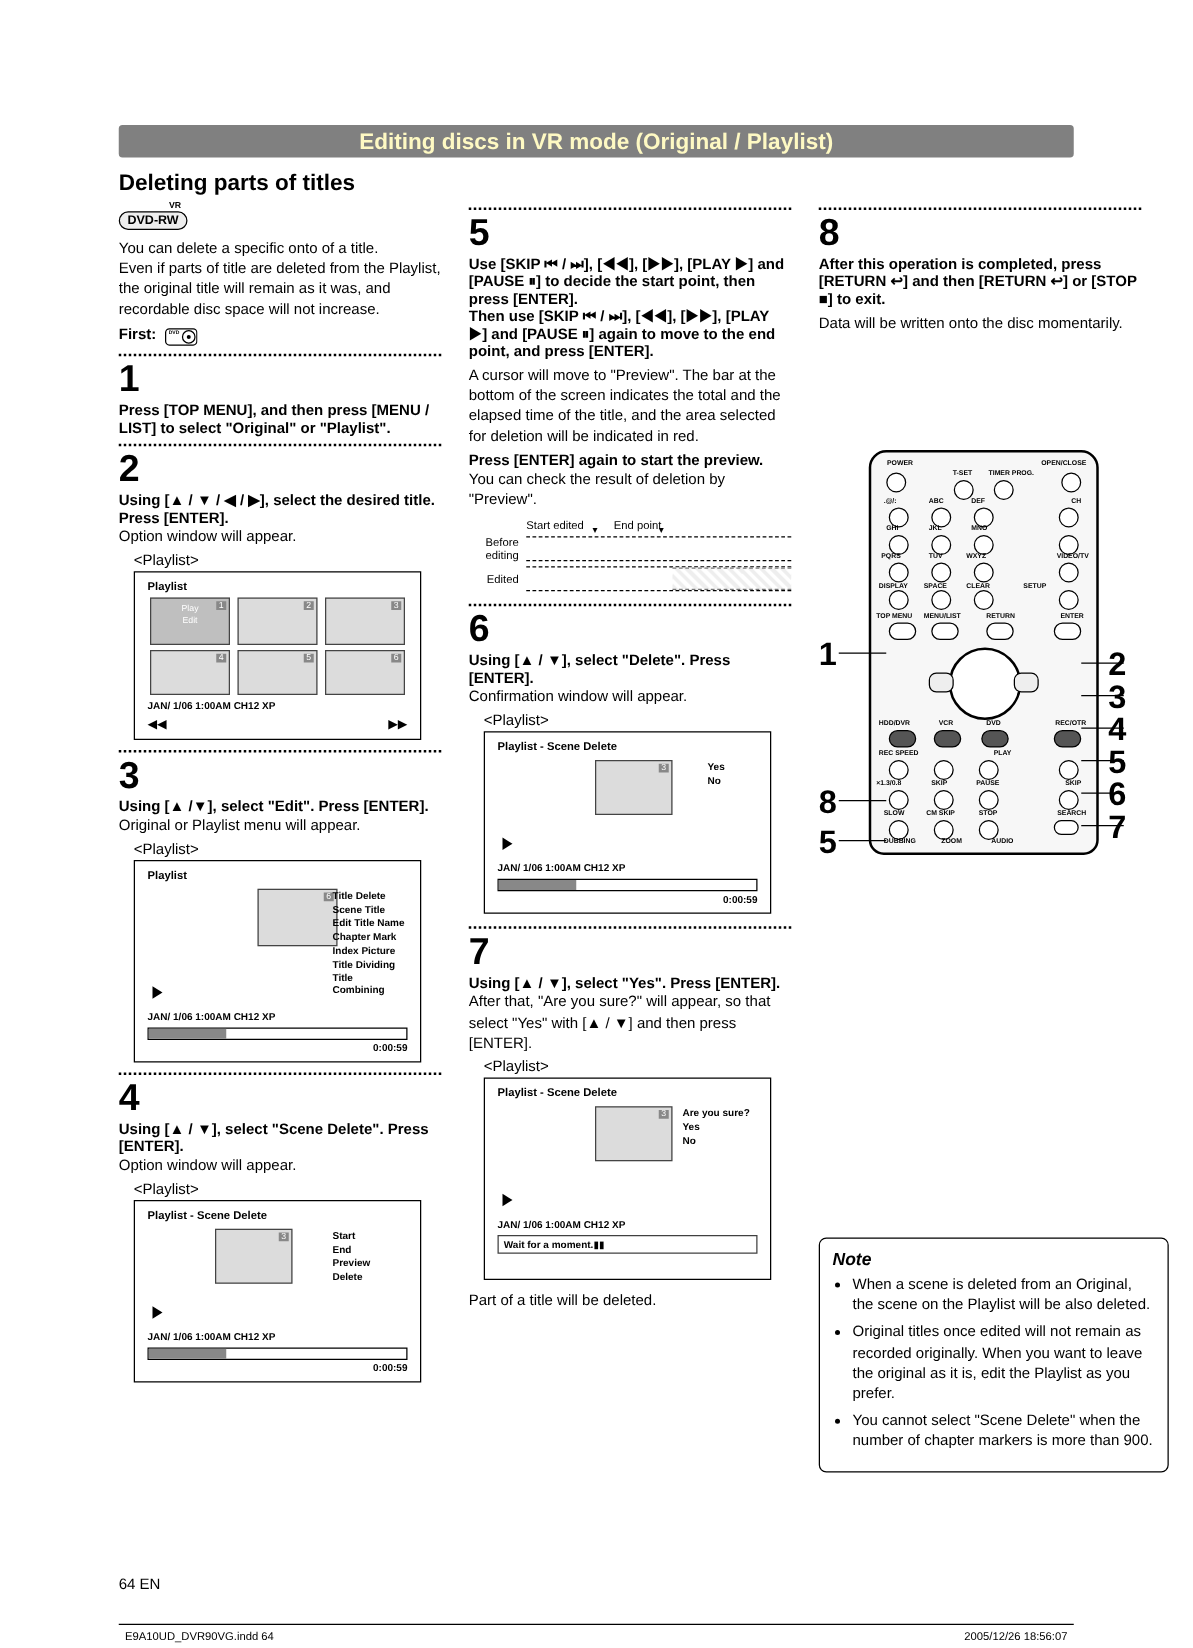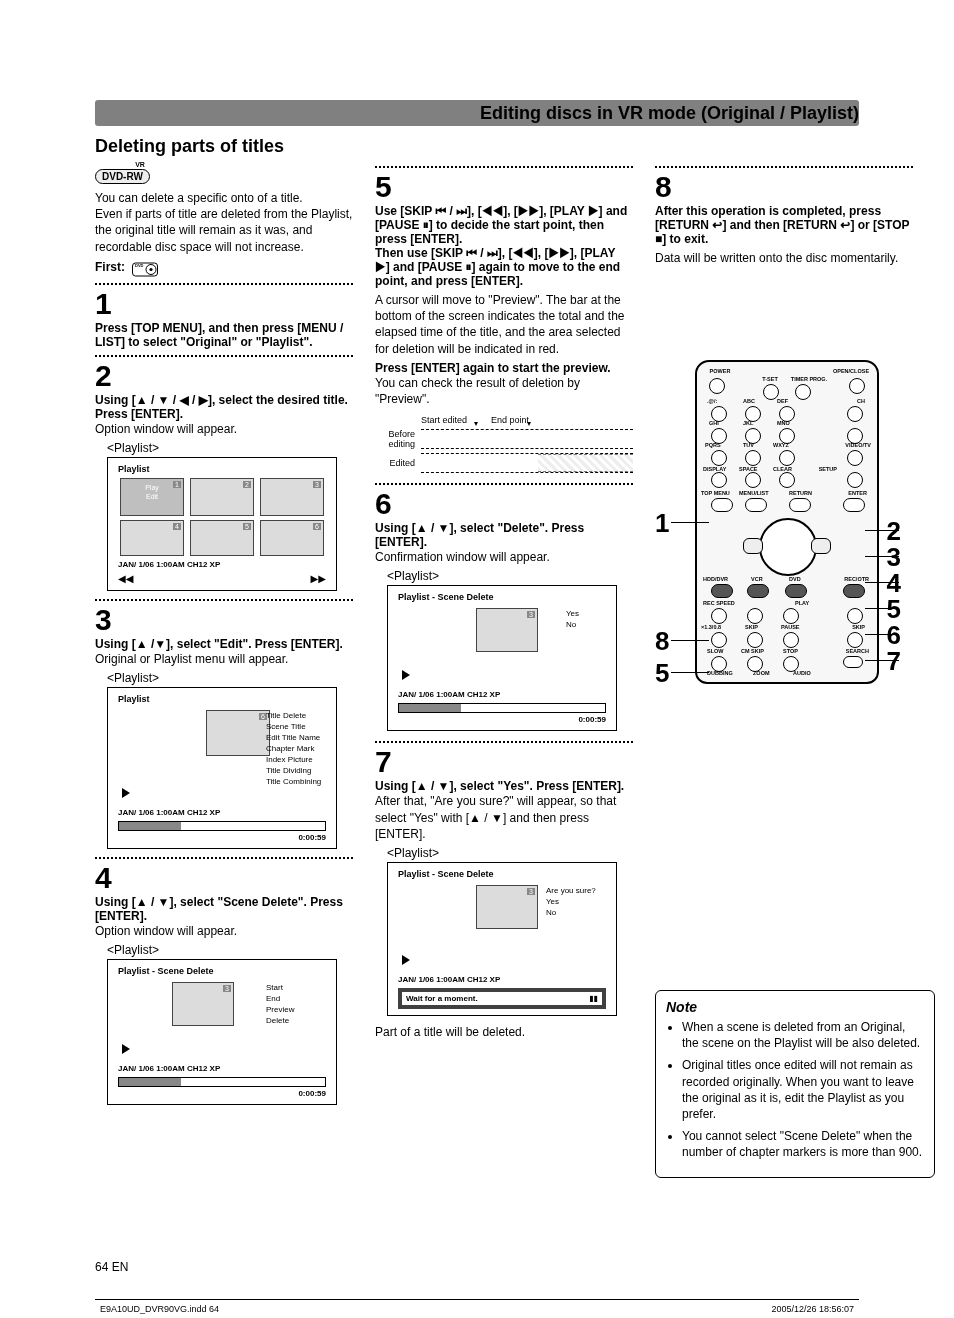--- a/index.html
+++ b/index.html
@@ -8,21 +8,21 @@
     --col-gap:22px; --col-w:258px; --col1-x:95px; --col2-x:375px; --col3-x:655px;
   }
   html,body{margin:0;padding:0;background:#fff;color:#000;font-family:Arial,Helvetica,sans-serif}
   .page{position:relative;width:var(--page-w);height:var(--page-h);margin:0 auto}
   
   .hdr-top{position:absolute;left:95px;right:95px;top:60px;height:34px;text-align:center;font-size:24px;font-weight:bold}
   .hdr-top::before,.hdr-top::after{content:"";position:absolute;top:50%;width:300px;border-top:2px solid #000}
   .hdr-top::before{left:0;border-top:2px solid #000}
   .hdr-top::after{right:0}
   .hdr-top .txt{display:inline-block;padding:0 22px;position:relative;z-index:2}
-  .band{position:absolute;left:95px;right:95px;top:100px;height:26px;background:var(--band);color:#000000;font-size:18px;font-weight:bold;text-align:right;line-height:26px;border-radius:3px}
+  .band{position:absolute;left:95px;right:95px;top:100px;height:26px;background:var(--band);color:#fef9c3;font-size:18px;font-weight:bold;text-align:center;line-height:26px;border-radius:3px}
   .subhead{position:absolute;left:95px;top:136px;font-size:18px;font-weight:bold}
   
   .col{position:absolute;top:166px;width:var(--col-w)}
   .c1{left:var(--col1-x)} .c2{left:var(--col2-x)} .c3{left:var(--col3-x)}
   .para{font-size:12px;line-height:1.35}
   .bold{font-weight:bold}
   .bignum{font-size:30px;font-weight:bold;line-height:1}
   .step-ttl{font-size:12px;font-weight:bold;margin-top:2px}
   .dots{border-top:2px dotted #000;margin:6px 0 4px 0;height:0}
   .vsm{font-size:8px}
@@ -40,21 +40,21 @@
   .pager{display:flex;justify-content:space-between;font-size:10px;margin:4px 6px 0 6px}
   .play-tri{display:inline-block;width:0;height:0;border-top:5px solid transparent;border-bottom:5px solid transparent;border-left:8px solid #000}
   .prog-wrap{position:relative;border:1px solid #000;height:8px;margin:4px 6px 0 6px}
   .prog{position:absolute;left:0;top:0;bottom:0;background:#888}
   .prog-time{font-size:8px;font-weight:bold;text-align:right;margin:2px 6px 0 0}
   .scr2{border:1px solid #000;padding:4px 4px 6px 4px}
   .scr2 .area{position:relative;height:72px;border:none;margin:0 4px}
   .thumb2{position:absolute;border:1px solid #444;background:#dcdcdc;width:60px;height:42px;left:90px;top:4px}
   .thumb2 .lbl{position:absolute;top:2px;right:2px;background:#888;color:#fff;font-size:7px;padding:0 2px}
   .rmenu{position:absolute;right:2px;top:2px;width:60px}
-  .rmenu div{font-size:8px;font-weight:normal;padding:1px 0}
+  .rmenu div{font-size:8px;font-weight:bold;padding:1px 0}
   .rmenu .yn{font-size:8px}
   .tri-bl{position:absolute;left:6px;bottom:6px}
   .dvd-badge{display:inline-block;border:1px solid #000;border-radius:10px;padding:1px 6px;font-size:10px;font-weight:bold;background:#eee;position:relative}
   .dvd-badge::before{content:"VR";position:absolute;top:-9px;right:4px;font-size:7px;font-weight:bold}
   
   .strip-wrap{font-size:10px}
   .strip-row{display:flex;align-items:center;gap:6px;margin-top:4px}
   .strip-lbl{width:40px;font-size:9px;text-align:right}
   .strip{position:relative;flex:1;height:18px;border:1px dashed #000;border-left:none;border-right:none}
   .seg{position:absolute;top:0;bottom:0}
@@ -280,21 +280,21 @@
             <div class="lbl">3</div>
           </div>
         <div class="rmenu" style="width:60px">
           <div class="yn">Are you sure?</div>
           <div class="yn">Yes</div>
           <div class="yn">No</div>
         </div>
         <span class="tri-bl play-tri"></span>
       </div>
       <div class="info-row">JAN/ 1/06 1:00AM CH12 XP</div>
-      <div style="border:4px solid #404040;margin:4px 6px 0 6px;padding:2px 4px;display:flex;justify-content:space-between;align-items:center">
+      <div style="border:1px solid #404040;margin:4px 6px 14px 6px;padding:2px 4px;display:flex;align-items:center">
         <span class="vsm bold">Wait for a moment.</span>
         <span class="vsm">▮▮</span>
       </div>
     </div>
 
     <div class="para mt8">Part of a title will be deleted.</div>
   </div>
 
   <div class="col c3">
     <div class="dots" style="margin-top:0"></div>

